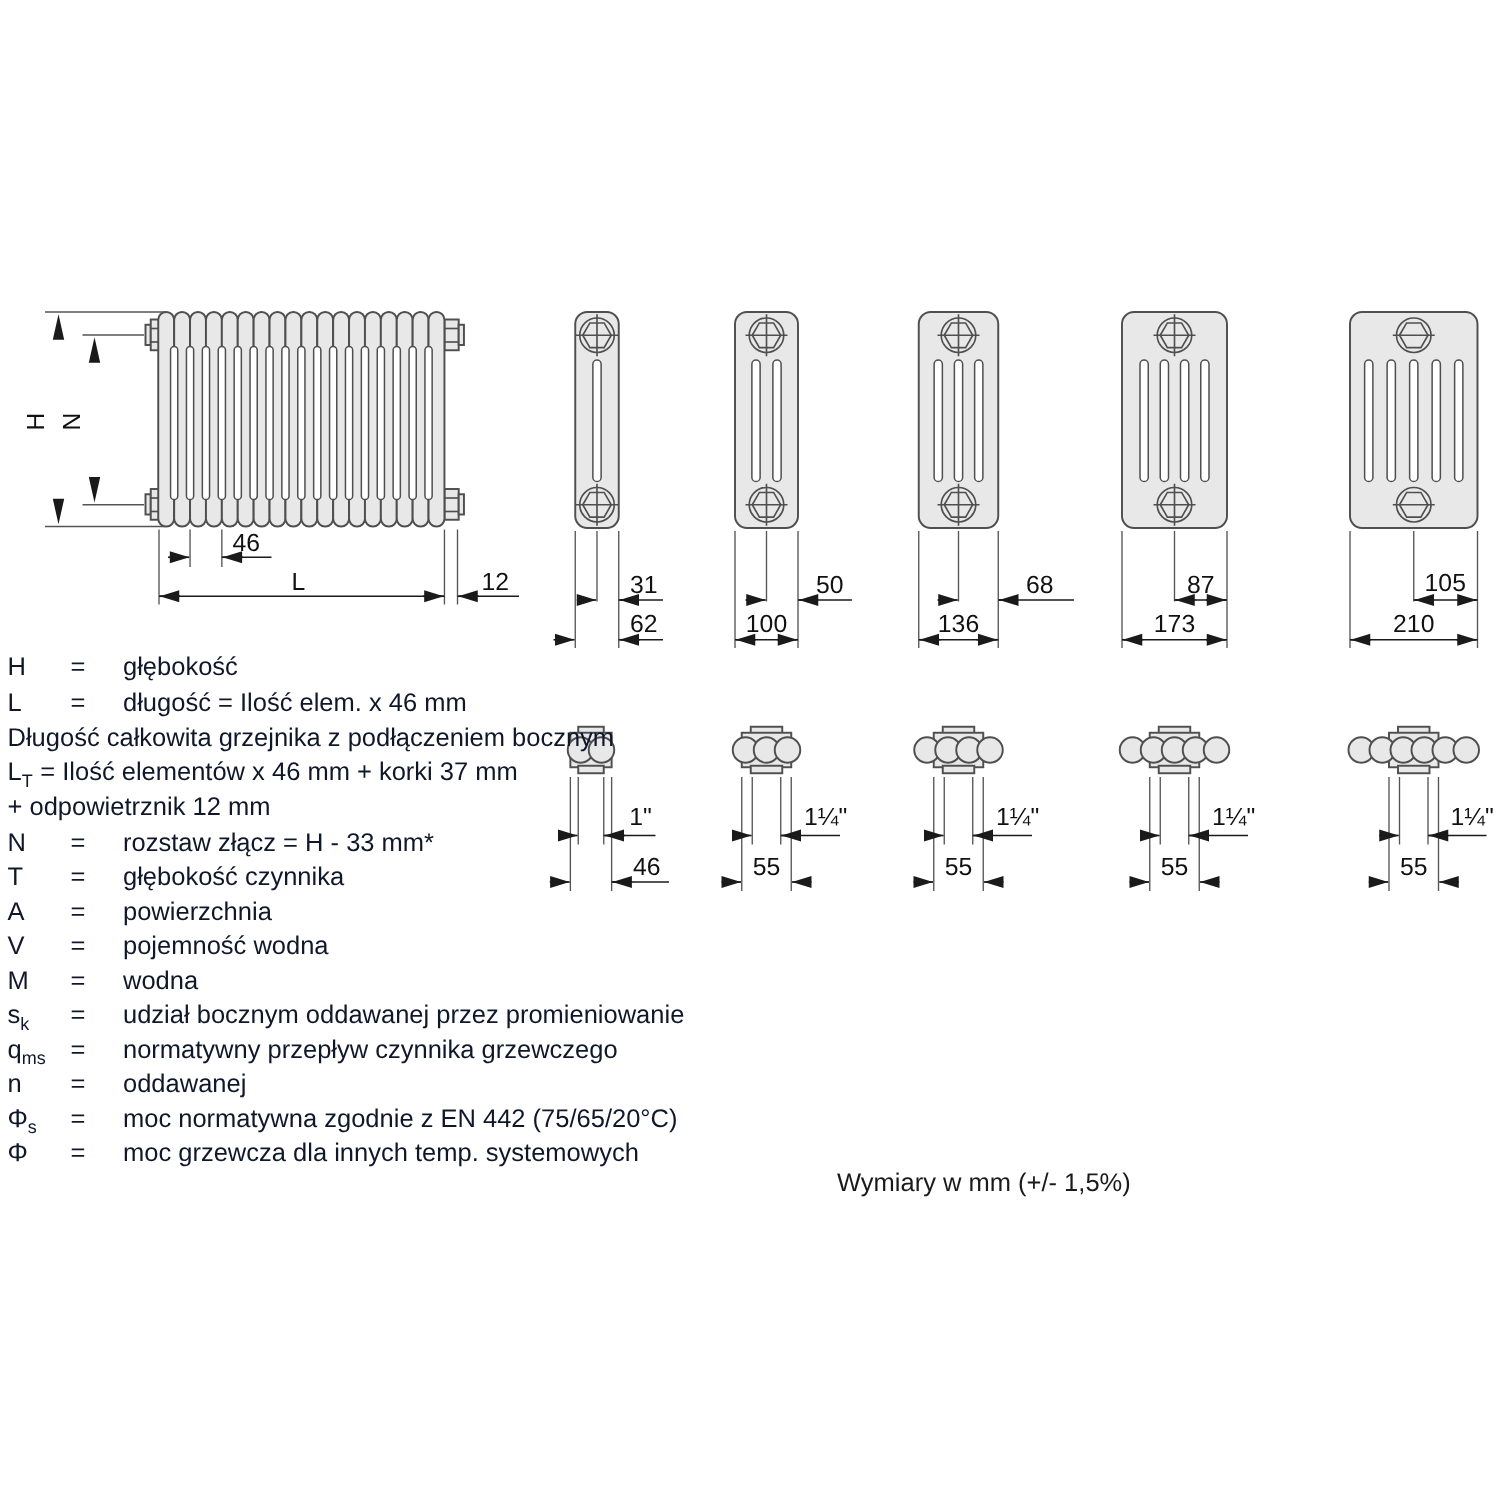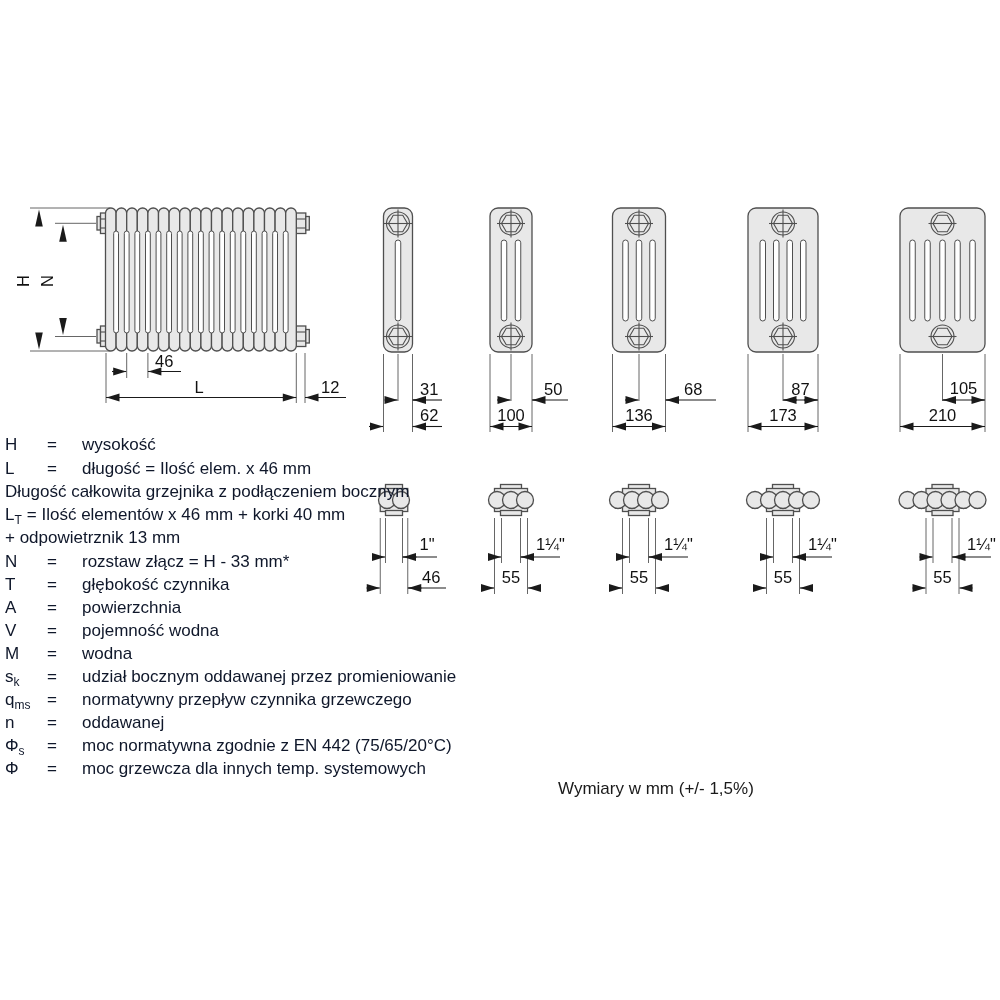--- a/index.html
+++ b/index.html
@@ -350,36 +350,36 @@
     <line class="dim" x1="972.5" y1="588" x2="959.5" y2="588" marker-end="url(#arr)"></line>
     <text class="lbl" x="942.5" y="583" text-anchor="middle">55</text>
   </g>
 </svg>
 
 <div class="legend">
 
   <div class="lrow" style="top:435px">
     <span class="sym"><span>H</span><sub></sub></span>
     <span class="eq">=</span>
-    <span class="desc">wysokość</span>
+    <span class="desc">głębokość</span>
   </div>
 
   <div class="lrow" style="top:459px">
     <span class="sym"><span>L</span><sub></sub></span>
     <span class="eq">=</span>
     <span class="desc">długość = Ilość elem. x 46 mm</span>
   </div>
 
   <div class="lfree" style="top:482px">Długość całkowita grzejnika z podłączeniem bocznym</div>
 
   <div class="lfree" style="top:505px">
-    <span>L</span><sub>T</sub><span class="ltrest">= Ilość elementów x 46 mm + korki 40 mm</span>
-  </div>
-
-  <div class="lfree" style="top:528px">+ odpowietrznik 13 mm</div>
+    <span>L</span><sub>T</sub><span class="ltrest">= Ilość elementów x 46 mm + korki 37 mm</span>
+  </div>
+
+  <div class="lfree" style="top:528px">+ odpowietrznik 12 mm</div>
 
   <div class="lrow" style="top:552px">
     <span class="sym"><span>N</span><sub></sub></span>
     <span class="eq">=</span>
     <span class="desc">rozstaw złącz = H - 33 mm*</span>
   </div>
 
   <div class="lrow" style="top:575px">
     <span class="sym"><span>T</span><sub></sub></span>
     <span class="eq">=</span>

